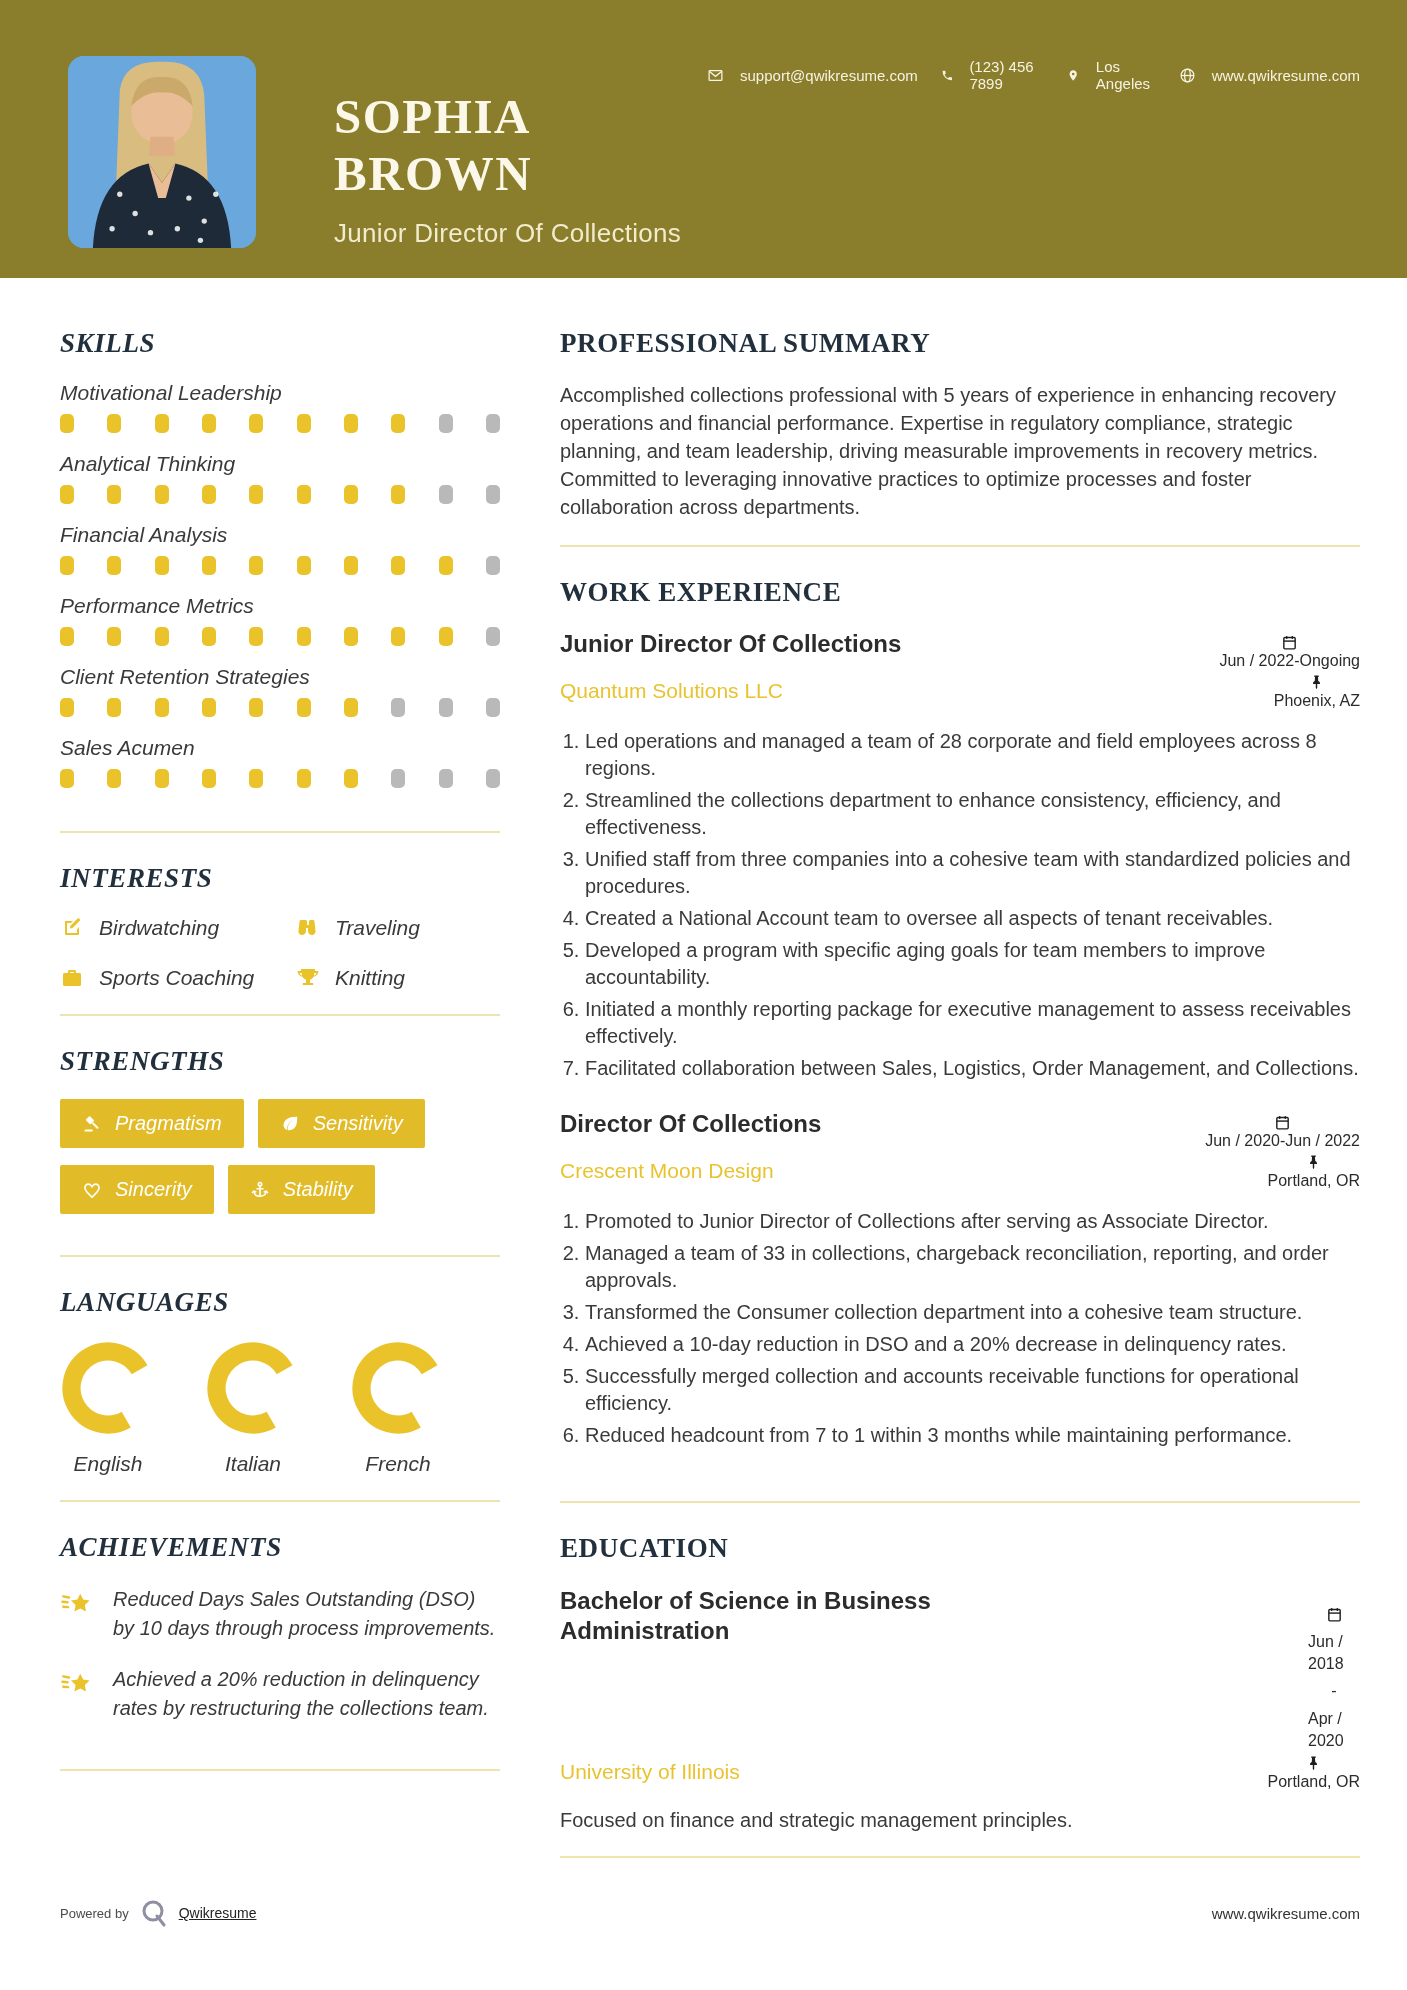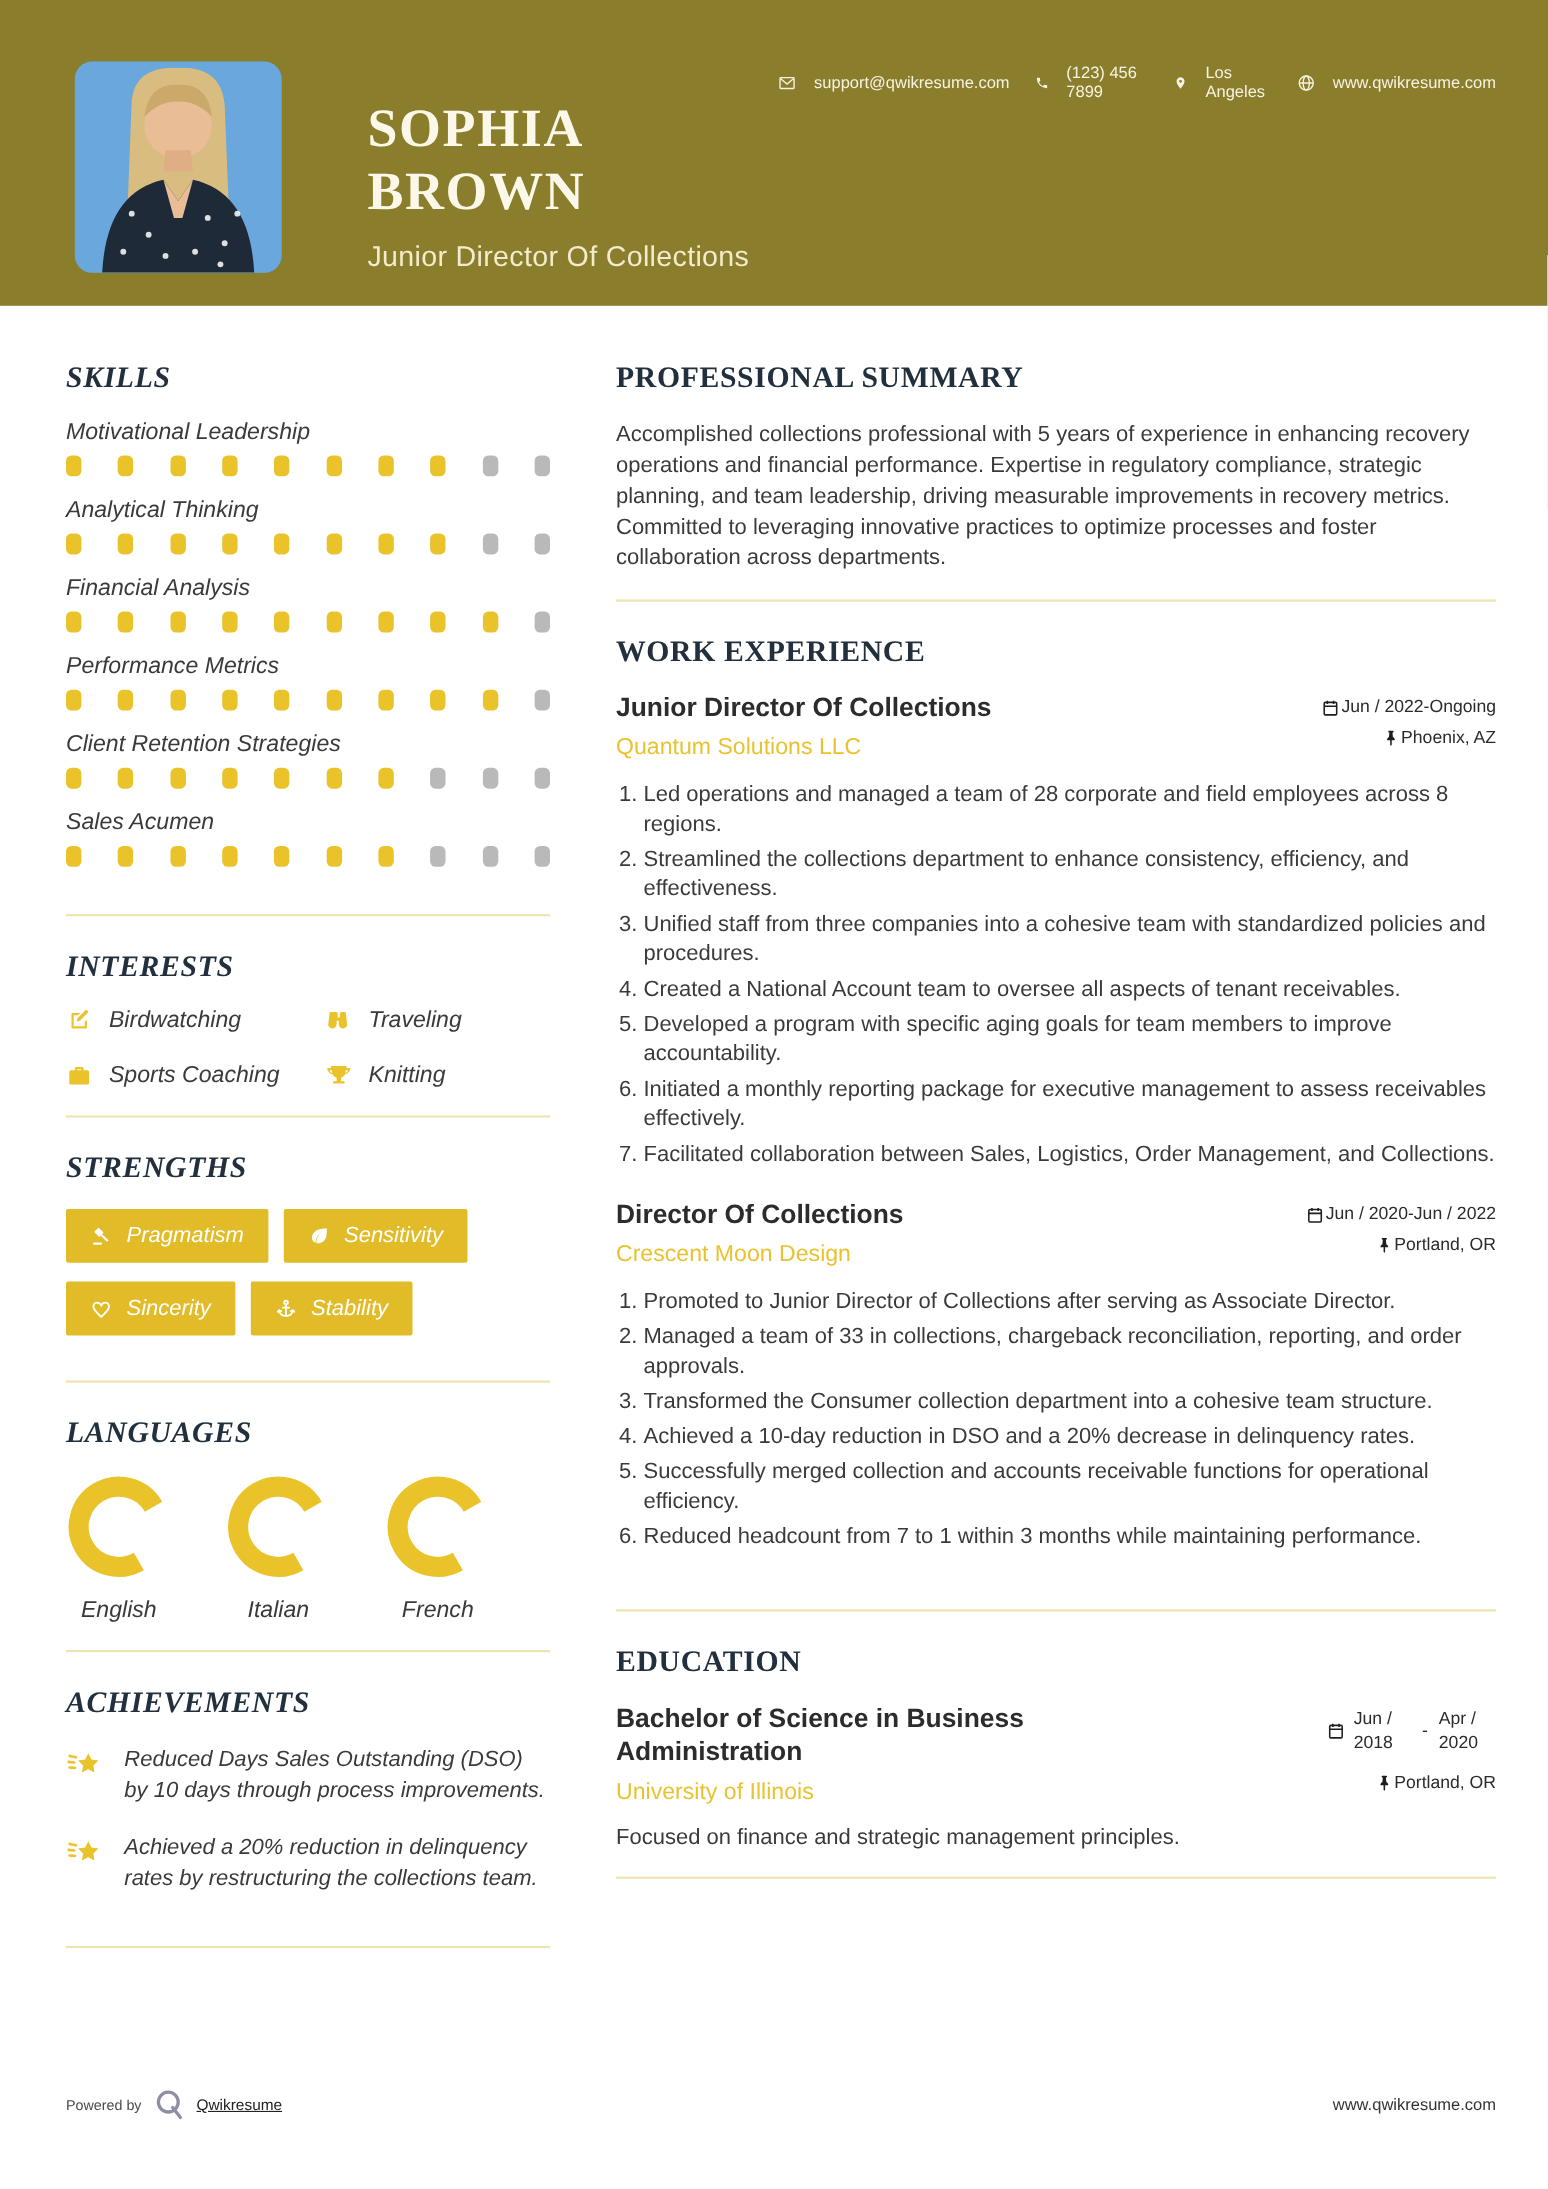--- a/index.html
+++ b/index.html
@@ -52,28 +52,28 @@
   .ach { display:flex; gap:17px; margin-bottom:22px; }
   .ach .ic { width:36px; height:36px; color:#EAC32B; flex:none; margin-top:2px; }
   .ach-text { font-size:20px; line-height:29px; color:#3A3A3A; }
 
   
   .summary-p { margin:0; font-size:20px; line-height:28px; color:#3A3A3A; }
   .job { margin-bottom:28px; }
   .job-row { display:flex; justify-content:space-between; align-items:flex-start; }
   .job-title { margin:0; font-size:24px; font-weight:600; color:#2C2C2C; font-family:"Liberation Sans", sans-serif; }
   .company { margin-top:9px; font-size:21px; color:#E8C32F; }
-  .job-meta { display:flex; align-items:center; gap:1px; font-size:16px; color:#2B2B2B; white-space:nowrap; margin-top:4px; }
+  .job-meta { display:flex; align-items:center; gap:1px; font-size:16px; color:#2B2B2B; white-space:nowrap; margin-top:4px;flex-direction:column; }
   .job-meta .ic { width:17px; height:17px; color:#1E1E1E; flex:none; }
   .job-bullets { margin:18px 0 0; padding-left:25px; font-size:20px; line-height:27px; color:#3A3A3A; }
   .job-bullets li { margin-bottom:5px; }
 
   
   .edu-degree { max-width:520px; line-height:30px; }
-  .edu-date { display:flex; align-items:center; gap:8px; font-size:16px; color:#2B2B2B; margin-top:4px; }
+  .edu-date { display:flex; align-items:center; gap:8px; font-size:16px; color:#2B2B2B; margin-top:20px;flex-direction:column; }
   .edu-date .ic { width:17px; height:17px; color:#1E1E1E; flex:none; }
   .edu-d { display:inline-block; width:52px; line-height:1.35; }
   .edu-dash { margin:0 2px; }
   .edu-note { margin:18px 0 0; font-size:20px; color:#3A3A3A; }
 
   
   .footer { position:absolute; left:60px; right:47px; top:1898px; display:flex; justify-content:space-between; align-items:center; }
   .powered { display:flex; align-items:center; gap:10px; font-size:13px; color:#4a4a4a; }
   .qlogo { width:30px; height:30px; display:inline-flex; }
   .qlogo svg { width:100%; height:100%; }

